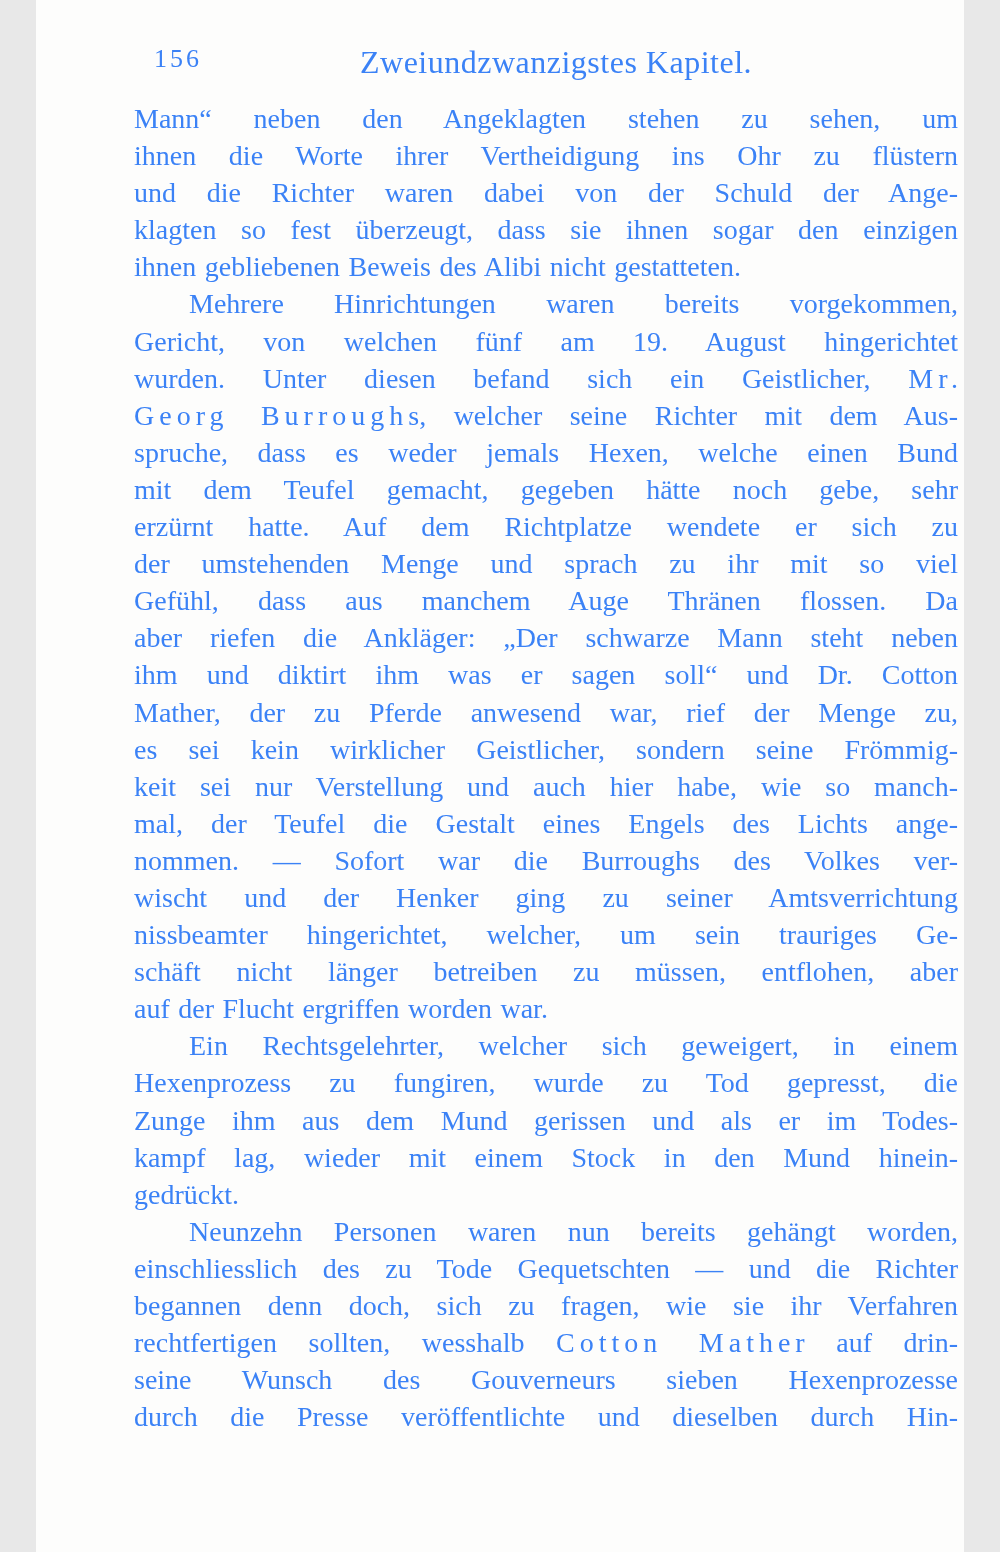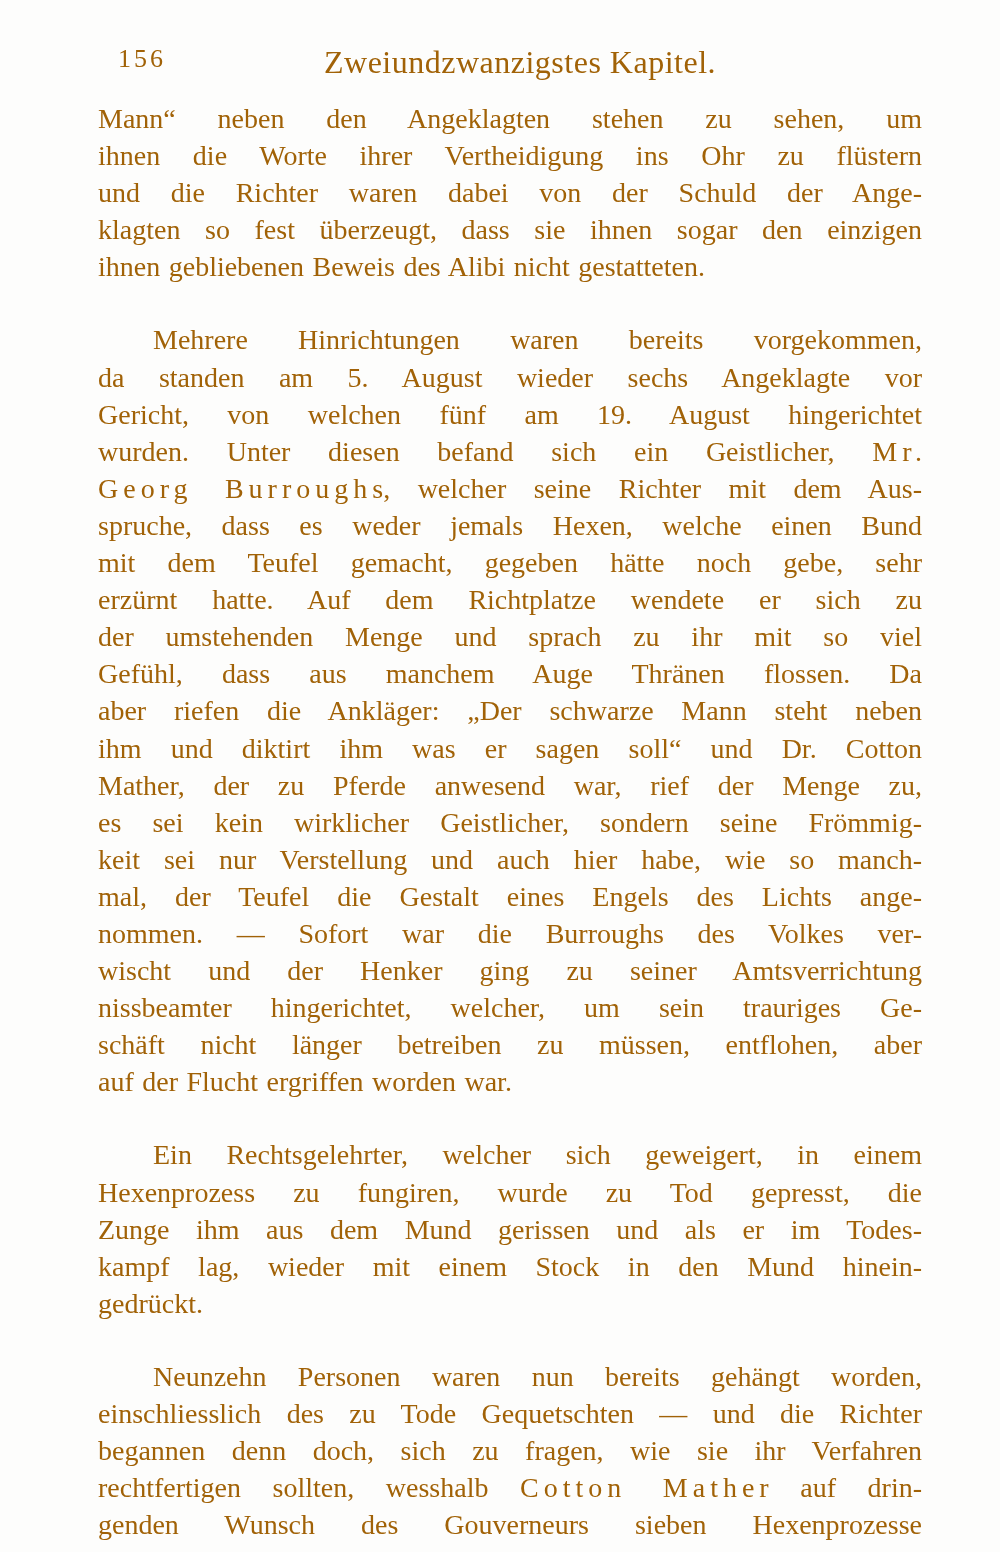--- a/index.html
+++ b/index.html
@@ -2,25 +2,25 @@
 <html><head>
 <meta charset="utf-8">
 <style>
   html, body {
     margin: 0;
     padding: 0;
     background: #e8e8e8;
   }
   .page {
     position: relative;
-    width: 1000px;
+    width: 928px;
     height: 1552px;
     margin: 0 auto;
     background: #fdfdfc;
-    color: #a16207;
+    color: #3b82f6;
     font-family: "Liberation Serif", "DejaVu Serif", serif;
     overflow: hidden;
     text-decoration: underline;
   }
   .running-head {
     position: absolute;
     top: 40px;
     left: 110px;
     width: 824px;
     height: 34px;
@@ -55,21 +55,20 @@
     text-align: justify;
     text-align-last: justify;
     word-spacing: 1.5px;
   }
   .line.left {
     text-align: left;
     text-align-last: left;
   }
   .line.indent {
     text-indent: 55px;
-    margin-top: 36px;
   }
   .sperr {
     letter-spacing: 5px;
     margin-right: -5px;
   }
 </style>
 </head>
 <body>
 
 <div class="page">
@@ -80,21 +79,20 @@
   <div class="page-body">
       <div class="paragraph">
         <div class="line">Mann“ neben den Angeklagten stehen zu sehen, um</div>
         <div class="line">ihnen die Worte ihrer Vertheidigung ins Ohr zu flüstern</div>
         <div class="line">und die Richter waren dabei von der Schuld der Ange-</div>
         <div class="line">klagten so fest überzeugt, dass sie ihnen sogar den einzigen</div>
         <div class="line left">ihnen gebliebenen Beweis des Alibi nicht gestatteten.</div>
       </div>
       <div class="paragraph">
         <div class="line indent">Mehrere Hinrichtungen waren bereits vorgekommen,</div>
-        <div class="line">da standen am 5. August wieder sechs Angeklagte vor</div>
         <div class="line">Gericht, von welchen fünf am 19. August hingerichtet</div>
         <div class="line">wurden.  Unter diesen befand sich ein Geistlicher, <span class="sperr">Mr.</span></div>
         <div class="line"><span class="sperr">Georg Burroughs</span>, welcher seine Richter mit dem Aus-</div>
         <div class="line">spruche, dass es weder jemals Hexen, welche einen Bund</div>
         <div class="line">mit dem Teufel gemacht, gegeben hätte noch gebe, sehr</div>
         <div class="line">erzürnt hatte.  Auf dem Richtplatze wendete er sich zu</div>
         <div class="line">der umstehenden Menge und sprach zu ihr mit so viel</div>
         <div class="line">Gefühl, dass aus manchem Auge Thränen flossen.  Da</div>
         <div class="line">aber riefen die Ankläger: „Der schwarze Mann steht neben</div>
         <div class="line">ihm und diktirt ihm was er sagen soll“ und Dr. Cotton</div>
@@ -113,17 +111,17 @@
         <div class="line">Hexenprozess zu fungiren, wurde zu Tod gepresst, die</div>
         <div class="line">Zunge ihm aus dem Mund gerissen und als er im Todes-</div>
         <div class="line">kampf lag, wieder mit einem Stock in den Mund hinein-</div>
         <div class="line left">gedrückt.</div>
       </div>
       <div class="paragraph">
         <div class="line indent">Neunzehn Personen waren nun bereits gehängt worden,</div>
         <div class="line">einschliesslich des zu Tode Gequetschten — und die Richter</div>
         <div class="line">begannen denn doch, sich zu fragen, wie sie ihr Verfahren</div>
         <div class="line">rechtfertigen sollten, wesshalb <span class="sperr">Cotton Mather</span> auf drin-</div>
-        <div class="line">genden Wunsch des Gouverneurs sieben Hexenprozesse</div>
+        <div class="line">seine Wunsch des Gouverneurs sieben Hexenprozesse</div>
         <div class="line">durch die Presse veröffentlichte und dieselben durch Hin-</div>
       </div>
     </div>
 </div>
 
 </body></html>

